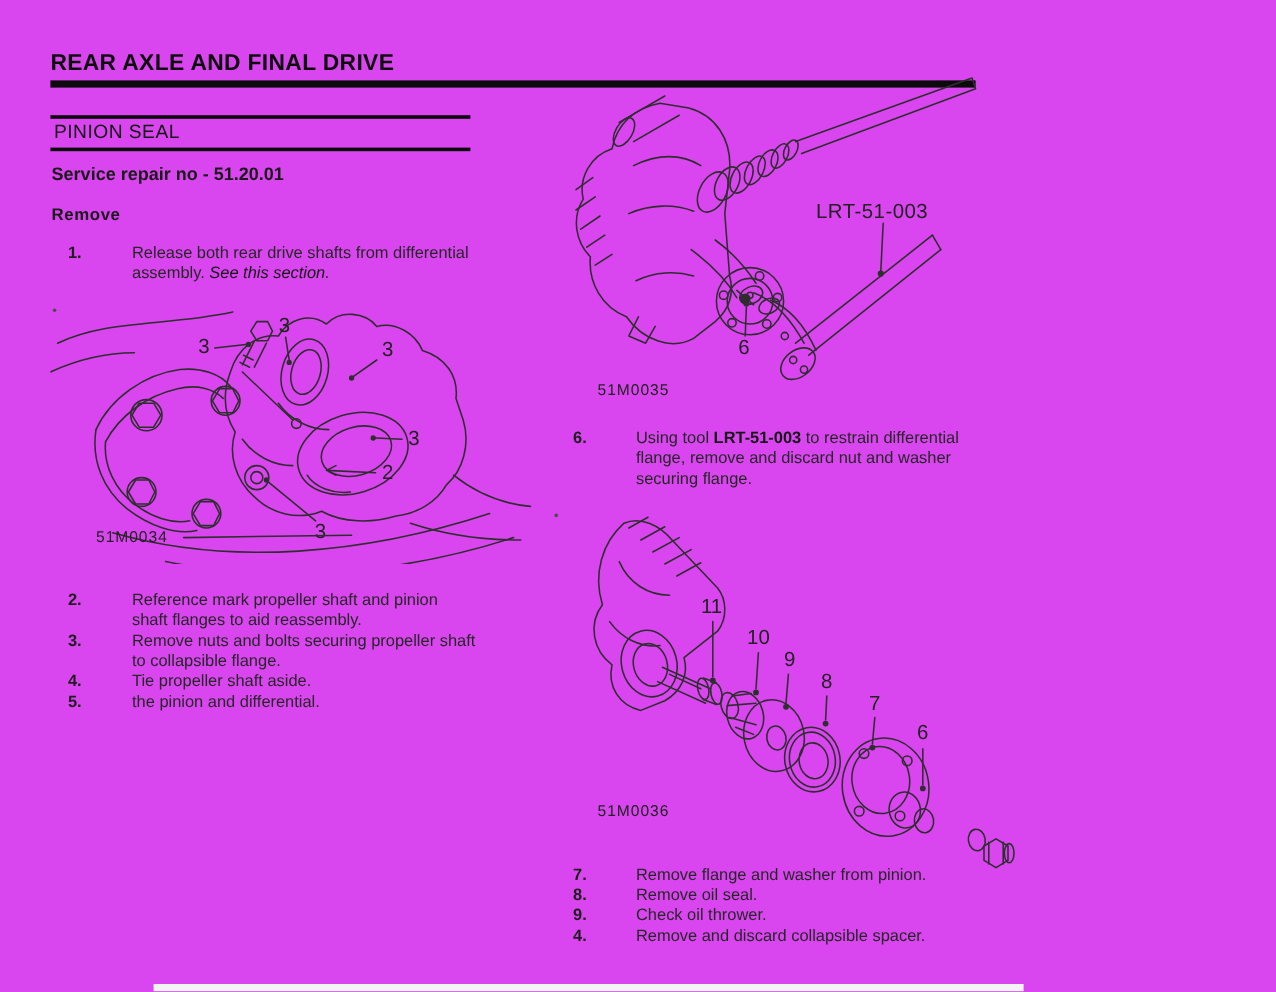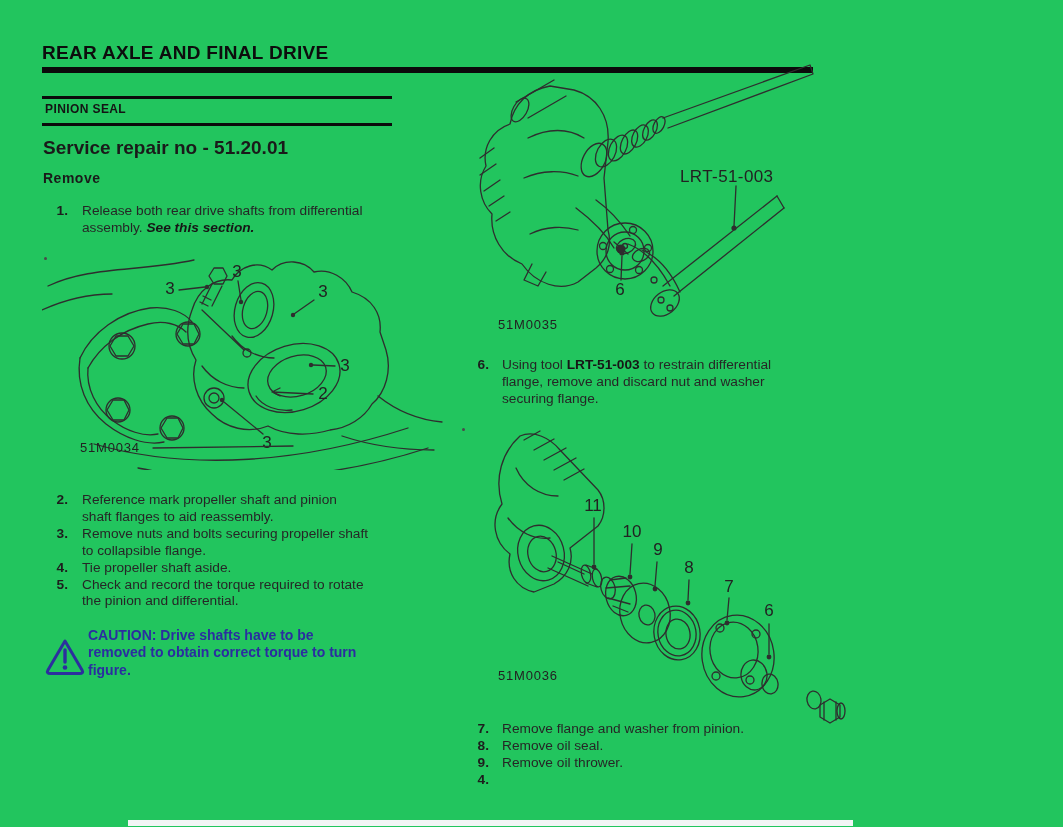--- a/index.html
+++ b/index.html
@@ -1,32 +1,32 @@
 <!DOCTYPE html>
 <html><head>
 <meta charset="utf-8">
 <style>
   html,body{margin:0;padding:0;background:#ffffff;}
-  .page{position:relative;width:1063px;height:827px;background:#22c55e;overflow:hidden;
+  .page{position:relative;width:1063px;height:827px;background:#d946ef;overflow:hidden;
         font-family:"Liberation Sans",sans-serif;color:#262626;}
   .abs{position:absolute;}
   .page-title{font-size:19px;font-weight:bold;color:#0d0d0d;letter-spacing:.3px;white-space:pre;}
   .rule-thick{background:#0b0b0b;height:6px;}
   .rule-thin{background:#0b0b0b;height:3px;}
-  .sec-head{font-size:12px;font-weight:bold;color:#141414;letter-spacing:.4px;white-space:pre;}
-  .service-no{font-size:19px;font-weight:bold;color:#1a1a1a;white-space:pre;}
+  .sec-head{font-size:16px;font-weight:normal;color:#141414;letter-spacing:.4px;white-space:pre;}
+  .service-no{font-size:15px;font-weight:bold;color:#1a1a1a;white-space:pre;}
   .remove-head{font-size:14px;font-weight:bold;color:#1a1a1a;letter-spacing:.5px;white-space:pre;}
   ol.steps{list-style:none;margin:0;padding:0;}
   ol.steps li{display:flex;align-items:flex-start;}
   .num{font-weight:bold;text-align:right;flex:0 0 auto;font-size:13.7px;line-height:16.9px;color:#1d1d1d;}
   .txt{font-size:13.7px;line-height:16.9px;color:#262626;}
-  .line{white-space:pre;}
+  .line{white-space:pre;margin-left:28px;}
   .numcol-l{width:26px;margin-right:14px;}
   .numcol-r{width:31px;margin-right:13px;}
-  .em-bi{font-style:italic;font-weight:bold;color:#161616;}
+  .em-bi{font-style:italic;font-weight:normal;color:#161616;}
   .b{font-weight:bold;color:#161616;}
   .caution-txt{font-size:14px;font-weight:bold;line-height:17.3px;}
   .fig{pointer-events:none;}
   .fig path,.fig ellipse,.fig circle,.fig polygon,.fig line{fill:none;stroke:#2e2e2e;stroke-width:1.3;stroke-linecap:round;stroke-linejoin:round;}
   .fig .dot{fill:#2e2e2e;stroke:none;}
   .fig text{fill:#222222;stroke:none;font-family:"Liberation Sans",sans-serif;}
   .co{font-size:17px;}
   .figlab{font-size:13px;letter-spacing:.8px;fill:#303030;}
   .toollab{font-size:17px;letter-spacing:.4px;}
   .artifact{background:#f2f5f5;}
@@ -145,38 +145,25 @@
     </li>
     <li>
       <span class="num numcol-l">4.</span>
       <div class="txt">
         <div class="line">Tie propeller shaft aside.</div>
       </div>
     </li>
     <li>
       <span class="num numcol-l">5.</span>
       <div class="txt">
-        <div class="line">Check and record the torque required to rotate</div>
         <div class="line">the pinion and differential.</div>
       </div>
     </li>
   </ol>
 
-  <div class="abs" style="left:42px;top:627px;width:380px;">
-    <svg class="abs" style="left:2px;top:10px;" width="42" height="40" viewBox="0 0 42 40">
-      <path d="M21,4 L38,33 Q40,36.5 35.5,36.5 L6.5,36.5 Q2,36.5 4,33 Z" fill="none" stroke="#2c2f9e" stroke-width="3" stroke-linejoin="round"></path>
-      <line x1="21" y1="13" x2="21" y2="25" stroke="#2c2f9e" stroke-width="3.4" stroke-linecap="round"></line>
-      <circle cx="21" cy="30.5" r="2.3" fill="#2c2f9e"></circle>
-    </svg>
-    <div class="caution-txt" style="margin-left:46px;">
-      <div class="line" style="color: rgb(43, 45, 160);">CAUTION: Drive shafts have to be</div>
-      <div class="line" style="color: rgb(43, 45, 160);">removed to obtain correct torque to turn</div>
-      <div class="line" style="color: rgb(43, 45, 160);">figure.</div>
-    </div>
-  </div>
 
   <svg class="abs fig" style="left:458px;top:58px;" width="560" height="275" viewBox="0 0 560 275">
 
     <path d="M92,28 C70,32 56,46 52,66 C34,72 24,90 28,108 C18,124 22,144 34,156 C32,178 44,198 64,206 C78,226 102,234 120,224 L138,210 C150,200 154,186 150,172 L146,120 L150,84 C152,58 138,38 116,32 Z"></path>
     <path d="M36,90 l-14,10 M38,106 l-16,11 M42,122 l-16,11 M46,138 l-15,10 M52,154 l-14,9"></path>
     <path d="M58,44 L96,22 M70,60 L108,38"></path>
     <ellipse cx="62" cy="52" rx="7" ry="13" transform="rotate(30 62 52)"></ellipse>
     <path d="M70,80 C90,70 110,70 126,80 M66,120 C84,112 104,112 120,118 M72,176 C88,168 106,168 120,172"></path>
     <path d="M74,206 l-8,16 l14,6 l8,-14"></path>
     <path d="M118,150 C134,162 148,176 156,190 M138,142 C152,152 164,166 172,178"></path>
@@ -309,23 +296,26 @@
     </li>
     <li>
       <span class="num numcol-r">8.</span>
       <div class="txt">
           <div class="line">Remove oil seal.</div>
         </div>
     </li>
     <li>
       <span class="num numcol-r">9.</span>
       <div class="txt">
-          <div class="line">Remove oil thrower.</div>
+          <div class="line">Check oil thrower.</div>
         </div>
     </li>
     <li>
       <span class="num numcol-r">4.</span>
+      <div class="txt">
+          <div class="line">Remove and discard collapsible spacer.</div>
+        </div>
     </li>
   </ol>
 
   <div class="abs artifact" style="left:128px;top:820px;width:725px;height:6px;"></div>
 
 </div>
 
 </body></html>

